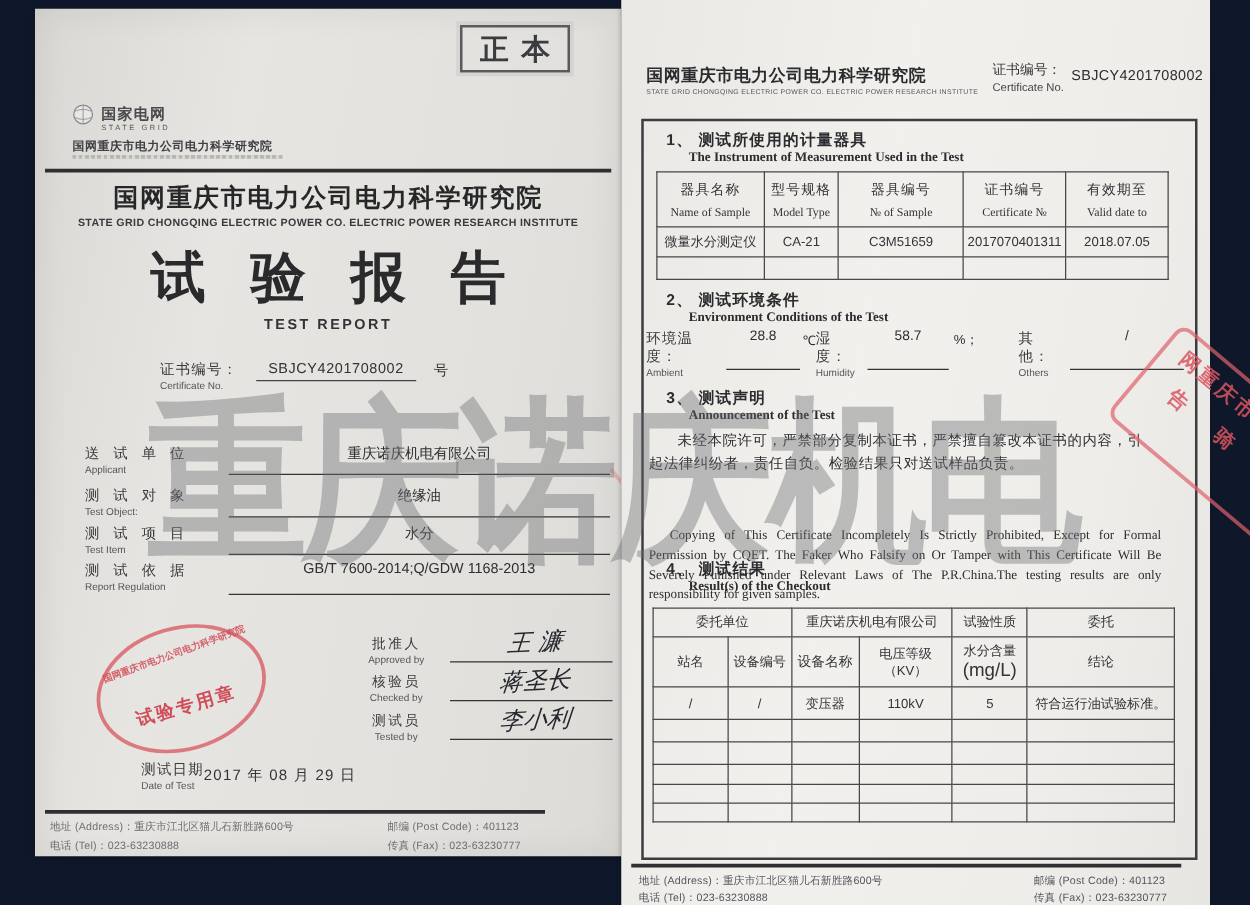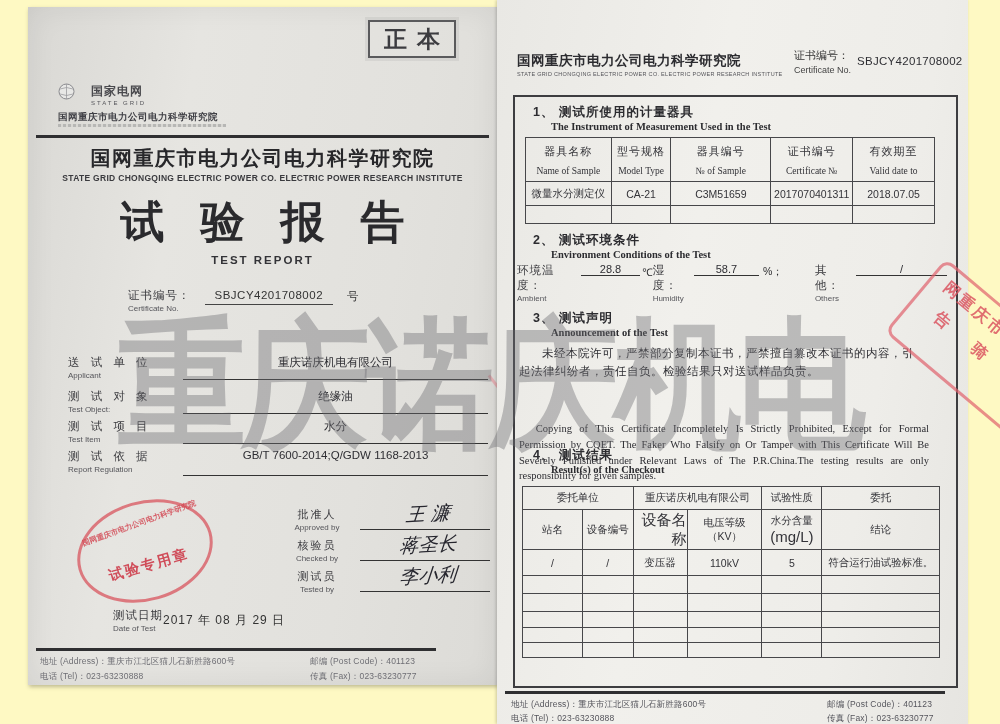--- a/index.html
+++ b/index.html
@@ -1,19 +1,19 @@
 <!DOCTYPE html>
 <html><head>
 <meta charset="utf-8">
 <style>
   * { margin:0; padding:0; box-sizing:border-box; }
   html,body { background:#b9b8b6; }
   #canvas {
     position:relative; width:1000px; height:724px; overflow:hidden;
-    background:#fef9c3;
+    background:#0f172a;
     font-family:"Liberation Sans", sans-serif; color:#2b2b2e;
   }
   .abs { position:absolute; }
   .page { position:absolute; }
   #page-left {
     left:28px; top:7px; width:469px; height:678px;
     background:linear-gradient(100deg,#d9d8d4 0%,#e6e5e1 30%,#e2e1dd 70%,#dcdbd7 100%);
     box-shadow:inset 0 0 30px rgba(0,0,0,.07), 1px 2px 4px rgba(0,0,0,.25);
   }
   #page-right {
@@ -22,21 +22,21 @@
     box-shadow:-1px 0 3px rgba(0,0,0,.2);
   }
   
   .zhengben-box {
     left:340px; top:13px; width:88px; height:38px;
     border:2px solid #5a5a5c; box-shadow:0 0 0 3px rgba(120,120,120,.12);
     display:flex; align-items:center; justify-content:center;
     font-size:23px; letter-spacing:10px; padding-left:10px; color:#3c3c40;
     font-family:"Liberation Serif", serif; font-weight:bold;
   }
-  .logo-row { left:30px; top:76px; display:flex; gap:16px; align-items:flex-start; }
+  .logo-row { left:30px; top:76px; display:flex; gap:6px; align-items:flex-start; }
   .logo-txt-cn { font-size:12px; font-weight:bold; color:#4a4a4e; letter-spacing:1px;}
   .logo-txt-en { font-size:6px; color:#55555a; letter-spacing:2px; }
   .logo-org { left:30px; top:104px; font-size:9.5px; font-weight:bold; color:#404046; letter-spacing:.5px;}
   .logo-org-sub { left:30px; top:117px; width:168px; height:3px;
     background:repeating-linear-gradient(90deg,#b7b7b5 0 3px,#d8d7d3 3px 5px); }
   .rule-thick { height:3px; background:#2f2f31; }
   .org-title { left:0; top:138px; width:100%; text-align:center; font-size:20px;
     font-weight:bold; letter-spacing:1.5px; color:#27272a; font-family:"Liberation Serif",serif;}
   .org-title-en { left:0; top:166px; width:100%; text-align:center; font-size:8.5px;
     font-weight:bold; letter-spacing:.3px; color:#3a3a3e; }
@@ -94,21 +94,21 @@
   table.grid td, table.grid th { border:1px solid #47474a; font-weight:normal;
     text-align:center; vertical-align:middle; color:#333338; }
   .inst-h { height:44px; }
   .inst-h .hc { font-size:11px; letter-spacing:1px; padding-top:3px;}
   .inst-h .he { font-size:9.5px; font-family:"Liberation Serif",serif; padding-top:7px; padding-bottom:2px;}
   .inst-d td { height:24px; font-size:10.5px; }
   .inst-e td { height:18px; }
   .res-t td { font-size:10.5px; }
   .env-item { display:flex; align-items:flex-start; }
   .env-u { border-bottom:1.3px solid #333; text-align:center; font-size:11px;
-    color:#2e2e33; padding-bottom:0;}
+    color:#2e2e33; padding-bottom:20px;}
   .para-cn { font-size:11.5px; color:#2e2e33; line-height:1.6; text-indent:2em;
     letter-spacing:.5px;font-family:Liberation Serif, serif; }
   .para-en { font-size:10.5px; color:#2e2e33; line-height:1.5; text-indent:1.6em;
     font-family:"Liberation Serif",serif; text-align:justify;}
   
   #watermark { left:118px; top:300px; width:790px; font-size:128px; font-weight:bold;
     font-family:"DejaVu Serif",serif; color:rgba(108,108,112,.40); letter-spacing:-4px;
     white-space:nowrap; pointer-events:none; transform:scaleY(1.1);}
   #seam-stamp { left:893px; top:308px; width:190px; height:96px;
     border:3px solid rgba(224,97,108,.7); border-radius:10px;
@@ -344,21 +344,21 @@
       <tbody>
           <tr style="height:23px;">
         <td colspan="2">委托单位</td>
         <td colspan="2">重庆诺庆机电有限公司</td>
         <td>试验性质</td>
         <td>委托</td>
       </tr>
       <tr style="height:40px;">
         <th style="font-size:10.5px;">站名</th>
         <th style="font-size:10.5px;">设备编号</th>
-        <th style="font-size:15px;text-align:right;">设备名称</th>
+        <th style="font-size:11px;">设备名称</th>
         <th style="font-size:10.5px;">电压等级（KV）</th>
         <th style="font-size:10.5px;">
           <div>水分含量</div>
           <div style="font-size:15px;">(mg/L)</div>
         </th>
         <th style="font-size:10.5px;">结论</th>
       </tr>
       <tr style="height:26px;">
         <td>/</td>
         <td>/</td>

